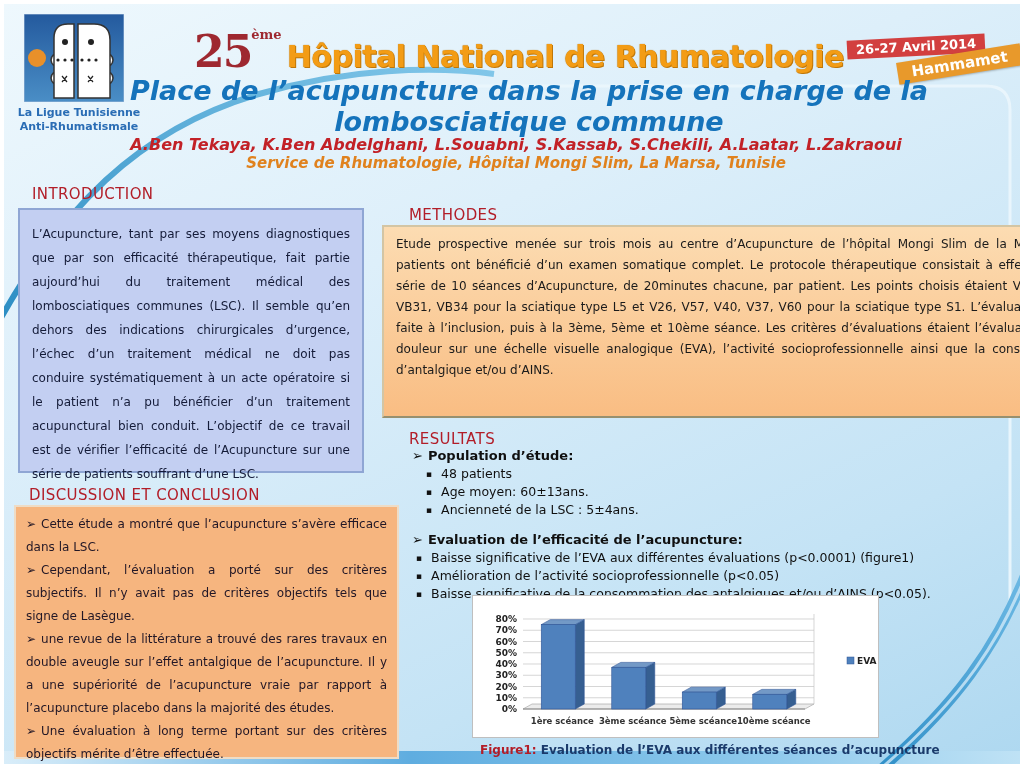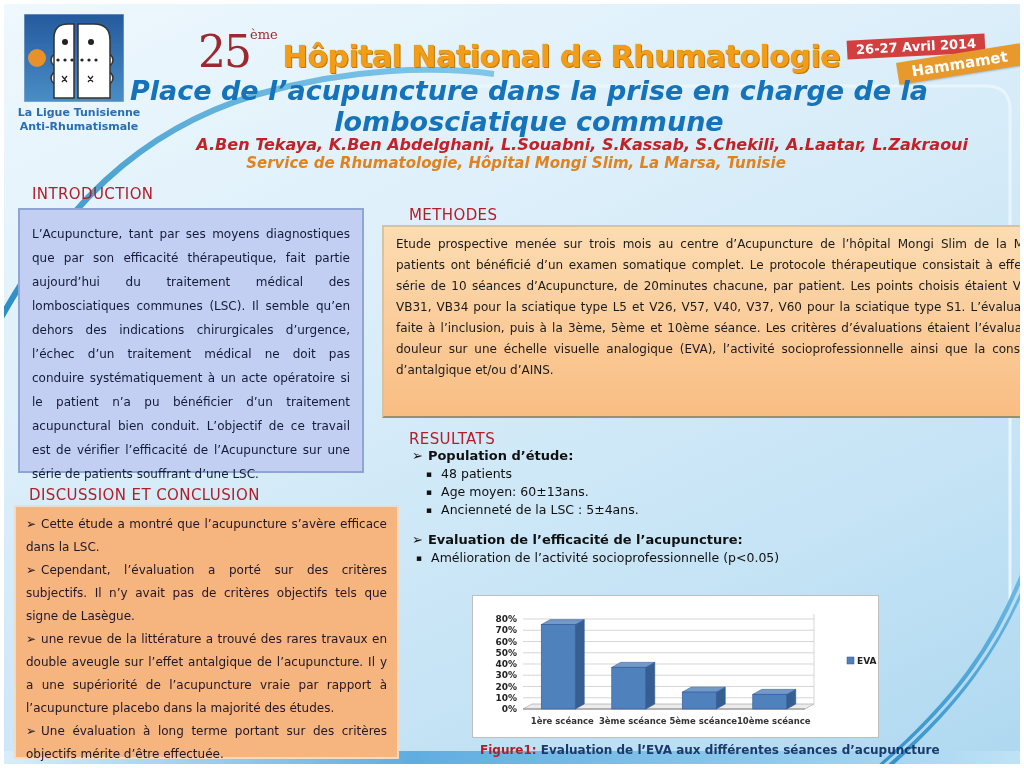--- a/index.html
+++ b/index.html
@@ -15,32 +15,32 @@
     position:absolute; left:0; right:0; bottom:0; height:13px; z-index:0;
     background:linear-gradient(90deg,#d9edf9 0%,#5fade0 40%,#8ec9ec 75%,#bfe2f5 100%);
   }
   .z { position:absolute; z-index:2; }
 
   
   .logo-box { left:20px; top:10px; width:100px; height:88px; }
   .logo-caption { left:0px; top:102px; width:150px; text-align:center;
     font-size:11px; font-weight:bold; color:#2a6db5; line-height:1.3; }
   .congress-line { left:150px; top:22px; width:730px; text-align:center; white-space:nowrap; }
-  .congress-number { font-family:"DejaVu Serif", serif; font-weight:normal; font-size:44px;
+  .congress-number { font-family:"DejaVu Serif", serif; font-weight:bold; font-size:44px;
     color:#9e2830; letter-spacing:-2px; }
   .congress-number sup { font-size:13px; color:#9e2830; vertical-align:28px; letter-spacing:0; }
   .congress-title { font-size:30px; font-weight:bold; color:#f39c15;
     text-shadow:1px 1px 0 #c07708, 0 0 1px #a96a00; letter-spacing:-0.5px; }
   .date-badge { left:843px; top:33px; background:#d23f3f; color:#fff; font-weight:bold;
     font-size:13px; padding:2px 9px; transform:rotate(-3deg); }
   .ribbon { left:893px; top:49px; background:#e8992b; color:#fff; font-weight:bold;
     font-size:15px; padding:2px 14px; transform:rotate(-9deg); box-shadow:1px 1px 2px rgba(0,0,0,.25); }
   .poster-title { left:110px; top:71px; width:830px; text-align:center;
     font-size:27px; font-weight:bold; font-style:italic; color:#1573bb; line-height:1.15; }
-  .authors { left:60px; top:131px; width:904px; text-align:right;
+  .authors { left:60px; top:131px; width:904px; text-align:center;
     font-size:16px; font-weight:bold; font-style:italic; color:#c22127; }
   .affiliation { left:60px; top:150px; width:904px; text-align:center;
     font-size:15px; font-weight:bold; font-style:italic; color:#e0821e; }
 
   .sec-head { font-size:15px; font-weight:normal; color:#b21d28; letter-spacing:.4px; }
   .h-intro { left:28px; top:181px; }
   .h-disc  { left:25px; top:482px; }
   .h-meth  { left:405px; top:202px; }
   .h-res   { left:405px; top:426px; }
 
@@ -147,21 +147,23 @@
   <div class="z meth-box">Etude prospective menée sur trois mois au centre d’Acupuncture de l’hôpital Mongi Slim de la Marsa. Les patients ont bénéficié d’un examen somatique complet. Le protocole thérapeutique consistait à effectuer une série de 10 séances d’Acupuncture, de 20minutes chacune, par patient. Les points choisis étaient V25, VB30, VB31, VB34 pour la sciatique type L5 et V26, V57, V40, V37, V60 pour la sciatique type S1. L’évaluation a été faite à l’inclusion, puis à la 3ème, 5ème et 10ème séance. Les critères d’évaluations étaient l’évaluation de la douleur sur une échelle visuelle analogique (EVA), l’activité socioprofessionnelle ainsi que la consommation d’antalgique et/ou d’AINS.</div>
 
   <div class="z sec-head h-res">RESULTATS</div>
   <div class="z res-block">
     <div class="res-h"><span class="bullet-arrow">➢</span><span>Population d’étude:</span></div>
     <div class="res-item"><span class="sq">▪</span><span>48 patients</span></div>
     <div class="res-item"><span class="sq">▪</span><span>Age moyen: 60±13ans.</span></div>
     <div class="res-item"><span class="sq">▪</span><span>Ancienneté de la LSC : 5±4ans.</span></div>
     <div class="res-gap"></div>
     <div class="res-h"><span class="bullet-arrow">➢</span><span>Evaluation de l’efficacité de l’acupuncture:</span></div>
+    <div class="res-item" style="padding-left:4px"><span class="sq">▪</span><span>Baisse significative de l’EVA aux différentes évaluations (p&lt;0.0001) (figure1)</span></div>
     <div class="res-item" style="padding-left:4px"><span class="sq">▪</span><span>Amélioration de l’activité socioprofessionnelle (p&lt;0.05)</span></div>
+    <div class="res-item" style="padding-left:4px"><span class="sq">▪</span><span>Baisse significative de la consommation des antalgiques et/ou d’AINS (p&lt;0.05).</span></div>
   </div>
 
   <div class="z chart-box">
     <svg id="chart-svg" width="405" height="141" viewBox="0 0 405 141">
         <text x="44" y="116" font-family="DejaVu Sans, sans-serif" fill="#222" font-size="9" font-weight="bold" text-anchor="end">0%</text>
         <line x1="50" y1="101.75" x2="341" y2="101.75" stroke="#c4c4c4" stroke-width="0.7"></line>
         <text x="44" y="104.75" font-family="DejaVu Sans, sans-serif" fill="#222" font-size="9" font-weight="bold" text-anchor="end">10%</text>
         <line x1="50" y1="90.5" x2="341" y2="90.5" stroke="#c4c4c4" stroke-width="0.7"></line>
         <text x="44" y="93.5" font-family="DejaVu Sans, sans-serif" fill="#222" font-size="9" font-weight="bold" text-anchor="end">20%</text>
         <line x1="50" y1="79.25" x2="341" y2="79.25" stroke="#c4c4c4" stroke-width="0.7"></line>

